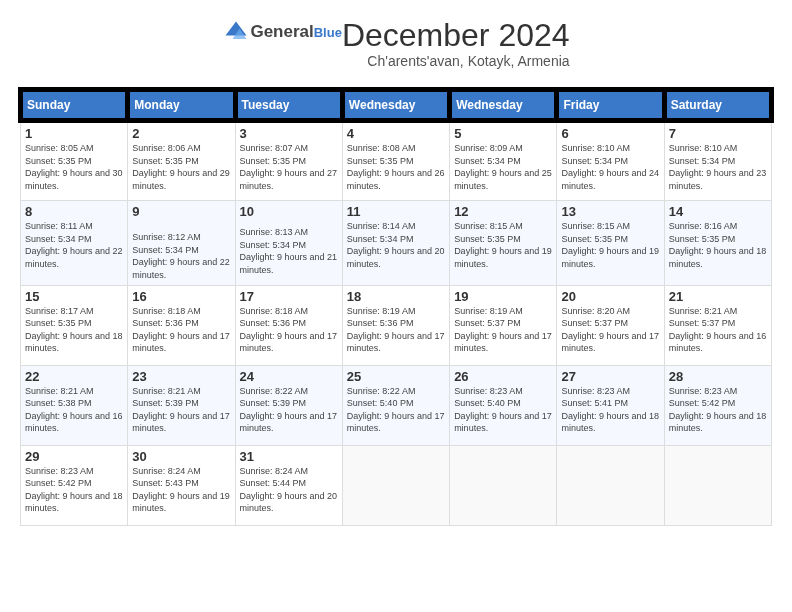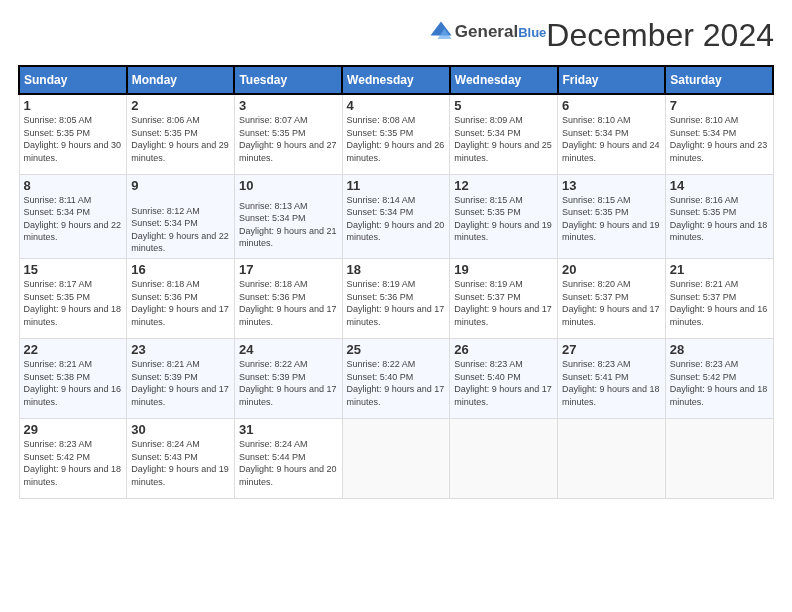--- a/index.html
+++ b/index.html
@@ -10,23 +10,23 @@
       background: #fff;
       overflow: hidden;
     }
     .page {
       width: 792px;
       height: 612px;
       padding: 18px 18px 10px 18px;
     }
     .header {
       display: flex;
-      justify-content: flex-end;
+      justify-content: center;
       align-items: flex-start;
-      margin-bottom: 12px;
+      margin-bottom: 18px;
     }
     .logo-icon {
       width: 28px;
       height: 28px;
     }
     .title-block {
       text-align: right;
     }
     .main-title {
       font-size: 32px;
@@ -43,21 +43,21 @@
       border-collapse: collapse;
       table-layout: fixed;
     }
     .calendar-table th {
       background-color: #3a78c9;
       color: #fff;
       font-size: 12px;
       font-weight: bold;
       padding: 6px 4px;
       text-align: left;
-      border: 2px solid #000000;
+      border: 5px solid #000000;
     }
     .calendar-table td {
       border: 1px solid #ddd;
       vertical-align: top;
       padding: 3px 4px;
       font-size: 9.5px;
       color: #333;
       height: 80px;
       background: #fff;
     }
@@ -109,20 +109,21 @@
         <svg class="logo-icon" viewBox="0 0 32 32" width="32" height="32">
           <polygon points="16,4 28,20 4,20" fill="#3a78c9"></polygon>
           <polygon points="20,12 28,24 12,24" fill="#6aabee" opacity="0.7"></polygon>
         </svg>
         <span class="logo-general">General</span>
           <span class="logo-blue-text">Blue</span>
       </div>
     </div>
     <div class="title-block">
       <div class="main-title">December 2024</div>
+      <div class="subtitle">Ch'arents'avan, Kotayk, Armenia</div>
     </div>
   </div>
 
   <table class="calendar-table">
     <thead>
       <tr>
         <th>Sunday</th>
         <th>Monday</th>
         <th>Tuesday</th>
         <th>Wednesday</th>

